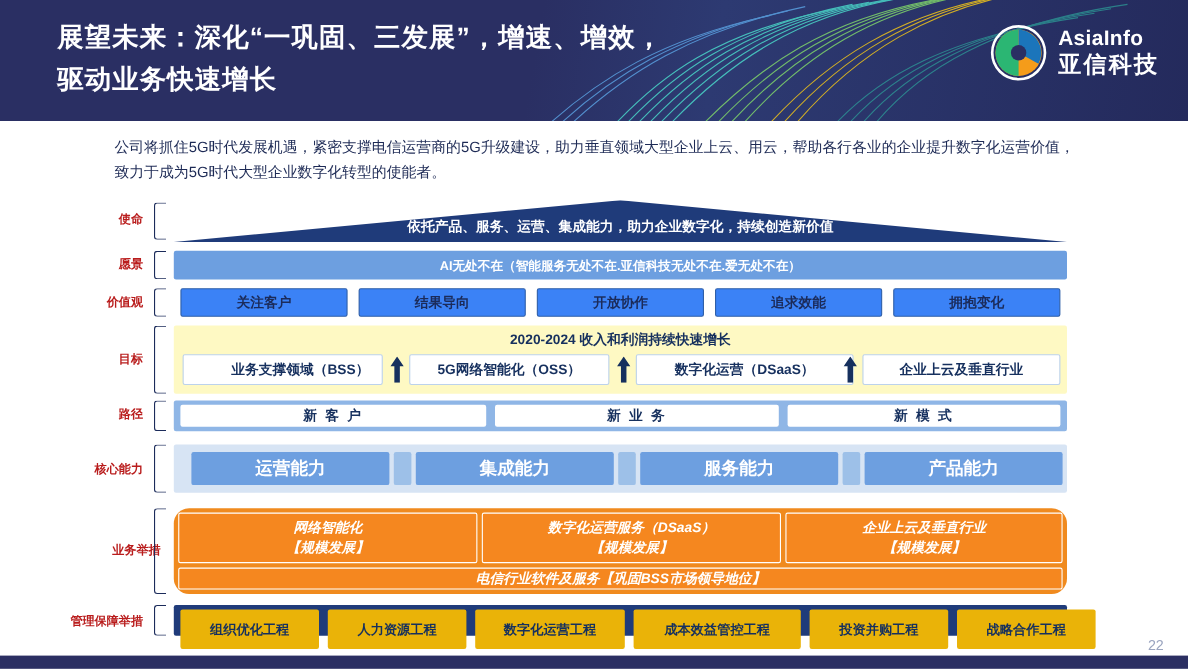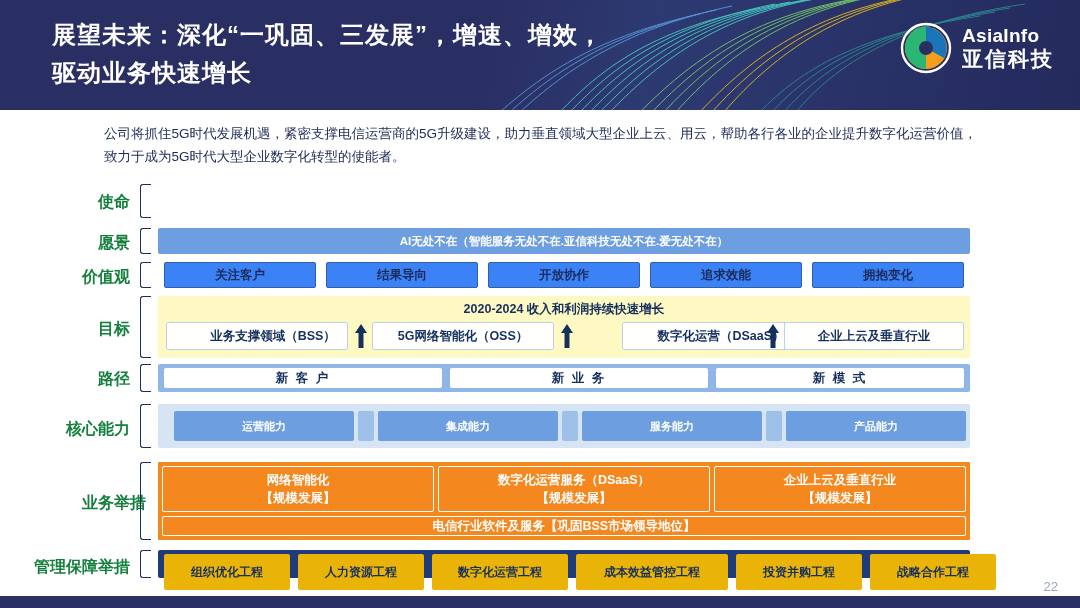--- a/index.html
+++ b/index.html
@@ -38,21 +38,21 @@
   
   .intro {
     position:absolute; left:104px; top:122px; width:880px;
     font-size:13.5px; line-height:23px; color:#1d2a55;
   }
 
   
   .chart { position:absolute; left:0; top:176px; width:1080px; height:420px; }
 
   .row-label {
-    position:absolute; font-size:16px; font-weight:bold; color:#15803d;
+    position:absolute; font-size:11px; font-weight:bold; color:#b91c1c;
     text-align:right; width:110px;
   }
   .brace {
     position:absolute; width:11px; border-left:1.6px solid #1b2b5a;
     border-top:1.6px solid #1b2b5a; border-bottom:1.6px solid #1b2b5a;
     border-radius:3px 0 0 3px;
   }
 
   
   .mission {
@@ -109,26 +109,26 @@
     position:absolute; top:4px; height:20px; background:#ffffff;
     border-radius:2px; display:flex; align-items:center; justify-content:center;
     font-size:12.5px; font-weight:bold; color:#16305e; letter-spacing:2px;
   }
 
   
   .core { position:absolute; left:158px; top:228px; width:812px; height:44px; background:#d7e4f4; border-radius:2px;}
   .core-box {
     position:absolute; top:7px; height:30px; background:#6d9fe0; border-radius:2px;
     display:flex; align-items:center; justify-content:center;
-    font-size:11px; font-weight:bold; color:#ffffff;
+    font-size:16px; font-weight:bold; color:#ffffff;
   }
   .core-sep { position:absolute; top:7px; width:16px; height:30px; background:#9dc0e8; border-radius:2px;}
 
   
-  .biz { position:absolute; left:158px; top:286px; width:812px; height:78px; background:#f08a1e; border-radius:1px;}
+  .biz { position:absolute; left:158px; top:286px; width:812px; height:78px; background:#f08a1e; border-radius:14px;font-style:italic;}
   .biz-box {
     position:absolute; top:4px; height:46px; background:#f5871f;
     border:1px solid #ffffff; border-radius:2px;
     display:flex; flex-direction:column; align-items:center; justify-content:center;
     font-size:12.5px; font-weight:bold; color:#ffffff; line-height:18px;
   }
   .biz-wide {
     position:absolute; left:4px; top:54px; width:804px; height:20px;
     background:#f5871f; border:1px solid #ffffff; border-radius:2px;
     display:flex; align-items:center; justify-content:center;
@@ -228,20 +228,26 @@
 
   <div class="row-label" style="left:20px; top:243px;">核心能力</div>
   <div class="brace" style="left:140px; top:228px; height:44px;"></div>
 
   <div class="row-label" style="left:36px; top:317px;">业务举措</div>
   <div class="brace" style="left:140px; top:286px; height:78px;"></div>
 
   <div class="row-label" style="left:10px; top:381px; width:120px;">管理保障举措</div>
   <div class="brace" style="left:140px; top:374px; height:28px;"></div>
 
+  <div class="mission">
+    <svg viewBox="0 0 812 38" width="812" height="38" preserveAspectRatio="none">
+      <polygon points="0,38 406,0 812,38" fill="#1f3b7a"></polygon>
+    </svg>
+    <div class="mission-txt">依托产品、服务、运营、集成能力，助力企业数字化，持续创造新价值</div>
+  </div>
 
   <div class="bar vision">AI无处不在（智能服务无处不在.亚信科技无处不在.爱无处不在）</div>
 
   <div class="values-row">
     <div class="val-box" style="left:6px;   width:152px;">关注客户</div>
     <div class="val-box" style="left:168px; width:152px;">结果导向</div>
     <div class="val-box" style="left:330px; width:152px;">开放协作</div>
     <div class="val-box" style="left:492px; width:152px;">追求效能</div>
     <div class="val-box" style="left:654px; width:152px;">拥抱变化</div>
   </div>
@@ -249,21 +255,21 @@
   <div class="goals">
     <div class="goals-title">2020-2024 收入和利润持续快速增长</div>
     <div class="goal-box" style="left:8px;   width:182px;padding-left:32px;">业务支撑领域（BSS）</div>
     <svg class="arrow-up" style="left:196px;" viewBox="0 0 14 24">
         <polygon points="7,0 13,9 9.5,9 9.5,24 4.5,24 4.5,9 1,9" fill="#16305e"></polygon>
       </svg>
     <div class="goal-box" style="left:214px; width:182px;">5G网络智能化（OSS）</div>
     <svg class="arrow-up" style="left:402px;" viewBox="0 0 14 24">
         <polygon points="7,0 13,9 9.5,9 9.5,24 4.5,24 4.5,9 1,9" fill="#16305e"></polygon>
       </svg>
-    <div class="goal-box" style="left:420px; width:198px;margin-left:44px;">数字化运营（DSaaS）</div>
+    <div class="goal-box" style="left:420px; width:198px;">数字化运营（DSaaS）</div>
     <svg class="arrow-up" style="left:608px;" viewBox="0 0 14 24">
         <polygon points="7,0 13,9 9.5,9 9.5,24 4.5,24 4.5,9 1,9" fill="#16305e"></polygon>
       </svg>
     <div class="goal-box" style="left:626px; width:180px;">企业上云及垂直行业</div>
   </div>
 
   <div class="paths">
     <div class="path-box" style="left:6px;   width:278px;">新 客 户</div>
     <div class="path-box" style="left:292px; width:258px;">新 业 务</div>
     <div class="path-box" style="left:558px; width:248px;">新 模 式</div>

